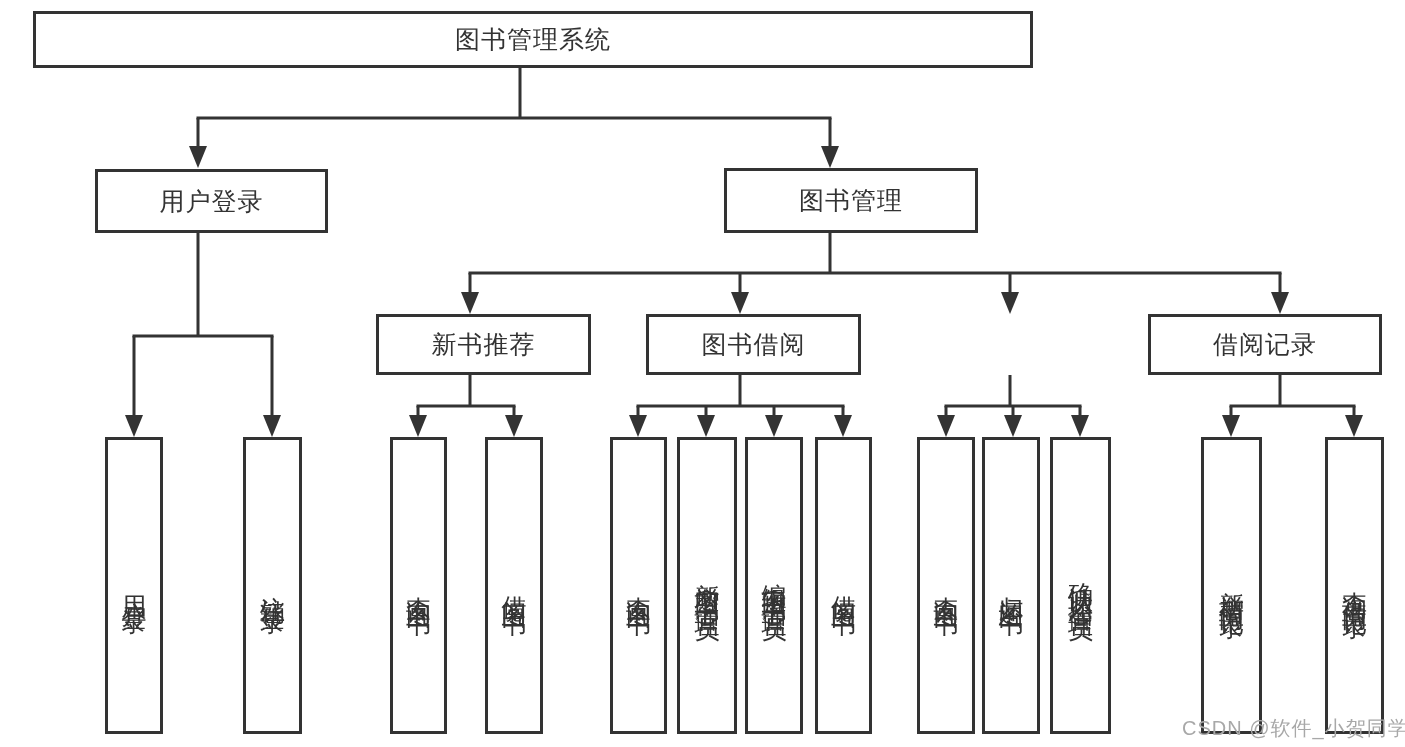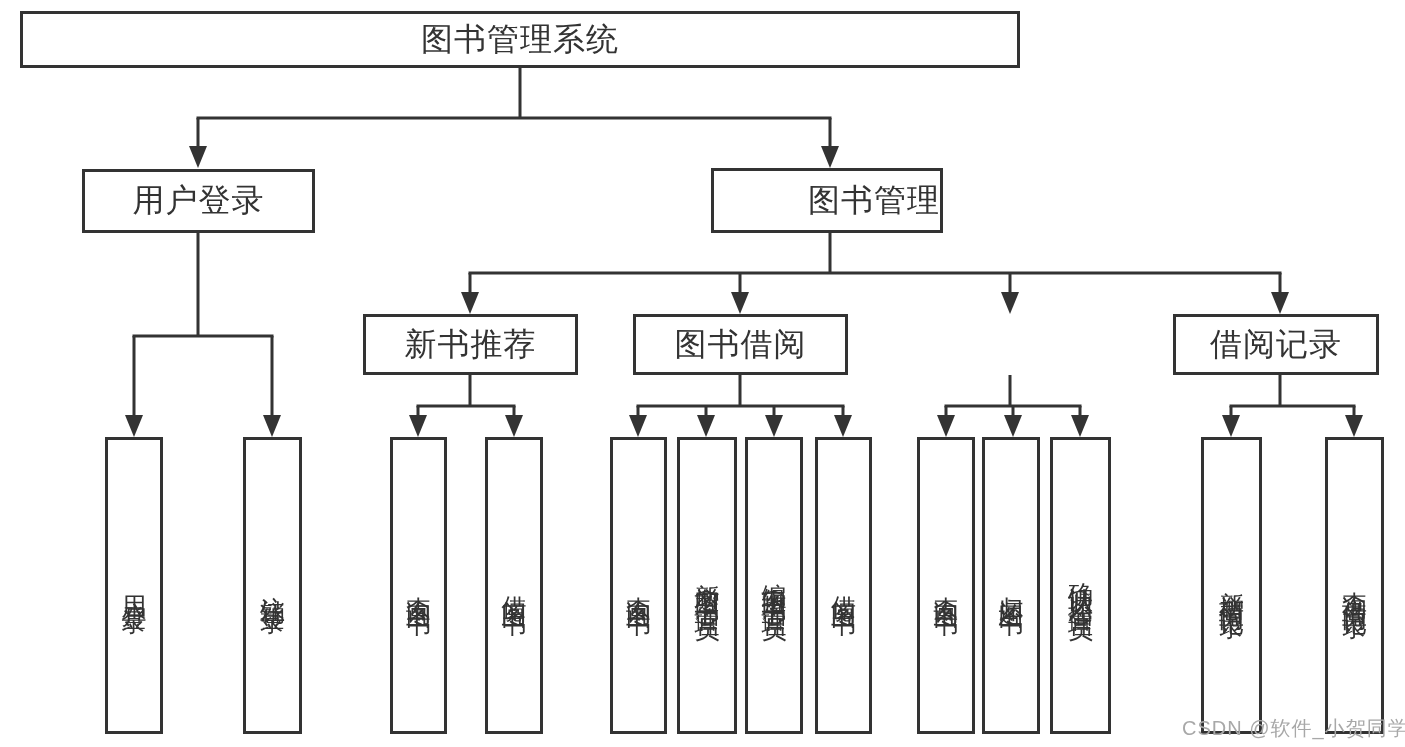--- a/index.html
+++ b/index.html
@@ -27,23 +27,24 @@
     box-sizing: border-box;
     border: 3px solid #333333;
     background: #ffffff;
     color: #333333;
     display: flex;
     align-items: center;
     justify-content: center;
     text-align: center;
   }
   .hbox {
-    font-size: 32px;
+    font-size: 25px;
     letter-spacing: 1px;
     white-space: nowrap;
+    margin-left: 13px;
   }
   .vbox {
     top: 437px;
     height: 297px;
     font-size: 25px;
   }
   .vbox .vtext {
     writing-mode: vertical-rl;
     text-orientation: mixed;
     letter-spacing: 5px;
@@ -117,31 +118,31 @@
     </g>
   </svg>
 
   <div class="box hbox" style="left:20px; top:11px; width:1000px; height:57px;">
     <span>图书管理系统</span>
   </div>
 
   <div class="box hbox" style="left:82px; top:169px; width:233px; height:64px;">
     <span>用户登录</span>
   </div>
-  <div class="box hbox" style="left:711px; top:168px; width:232px; height:65px;justify-content:flex-end;">
+  <div class="box hbox" style="left:711px; top:168px; width:254px; height:65px;">
     <span>图书管理</span>
   </div>
 
   <div class="box hbox" style="left:633px; top:314px; width:215px; height:61px;">
     <span>图书借阅</span>
   </div>
   <div class="box hbox" style="left:363px; top:314px; width:215px; height:61px;">
     <span>新书推荐</span>
   </div>
-  <div class="box hbox" style="left:1173px; top:314px; width:206px; height:61px;">
+  <div class="box hbox" style="left:1135px; top:314px; width:234px; height:61px;">
     <span>借阅记录</span>
   </div>
 
   <div class="box vbox" style="left:105px; width:58px;">
     <span class="vtext">用户登录</span>
   </div>
   <div class="box vbox" style="left:243px; width:59px;">
     <span class="vtext">注销登录</span>
   </div>
   <div class="box vbox" style="left:390px; width:57px;">

